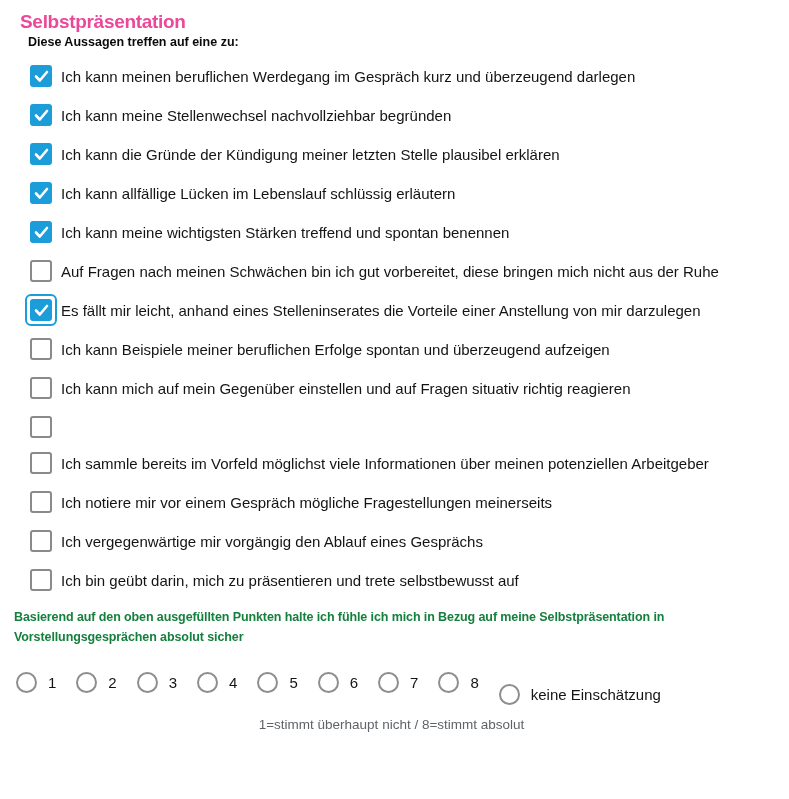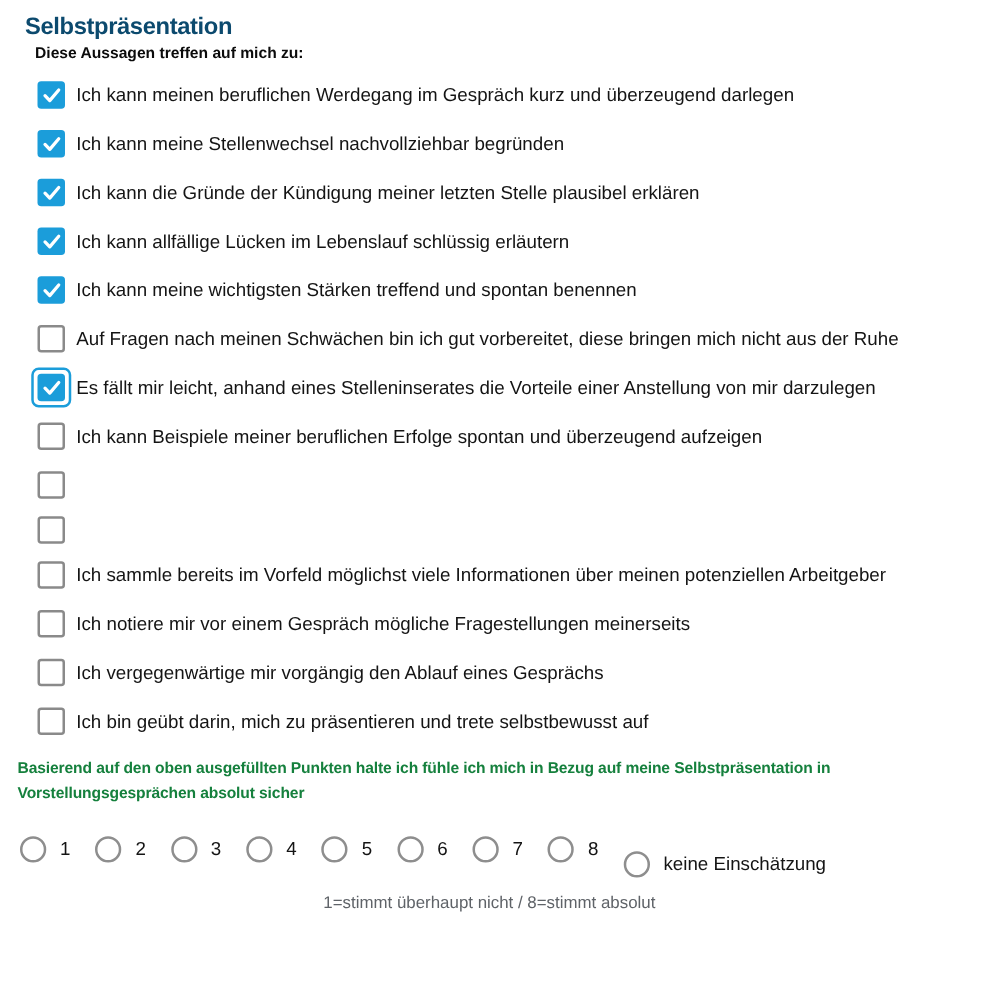--- a/index.html
+++ b/index.html
@@ -13,21 +13,21 @@
     color: #111111;
     -webkit-font-smoothing: antialiased;
   }
   .page { padding: 11px 20px 0 20px; box-sizing: border-box; }
 
   h1.title {
     margin: 0 0 2px 0;
     font-size: 19px;
     font-weight: 700;
     letter-spacing: -0.3px;
-    color: #0c4a6e;
+    color: #ec4899;
   }
   .subtitle {
     margin: 1px 0 0 8px;
     font-size: 12.5px;
     font-weight: 700;
     color: #0b0b0b;
   }
 
   .cb-list { margin: 14px 0 0 10px; }
   .row {
@@ -111,21 +111,21 @@
     font-size: 13.5px;
     color: #5f6368;
     text-align: center;
   }
 </style>
 </head>
 <body>
 
 <div class="page">
   <h1 class="title">Selbstpräsentation</h1>
-  <div class="subtitle">Diese Aussagen treffen auf mich zu:</div>
+  <div class="subtitle">Diese Aussagen treffen auf eine zu:</div>
 
   <div class="cb-list" id="cb-list">
       <label class="row">
         <span class="cb-wrap">
           <span class="cb checked">
             <svg width="15" height="13" viewBox="0 0 15 13" aria-hidden="true">
               <path d="M2 6.5 L5.8 10.5 L13 2" fill="none" stroke="#ffffff" stroke-width="2.6" stroke-linecap="round" stroke-linejoin="round"></path>
             </svg>
           </span>
         </span>
@@ -190,20 +190,21 @@
       <label class="row">
         <span class="cb-wrap">
           <span class="cb unchecked"></span>
         </span>
         <span class="lbl">Ich kann Beispiele meiner beruflichen Erfolge spontan und überzeugend aufzeigen</span>
       </label>
       <label class="row">
         <span class="cb-wrap">
           <span class="cb unchecked"></span>
         </span>
+        <span class="lbl">Ich kann mich auf mein Gegenüber einstellen und auf Fragen situativ richtig reagieren</span>
       </label>
       <label class="row">
         <span class="cb-wrap">
           <span class="cb unchecked"></span>
         </span>
       </label>
       <label class="row">
         <span class="cb-wrap">
           <span class="cb unchecked"></span>
         </span>

